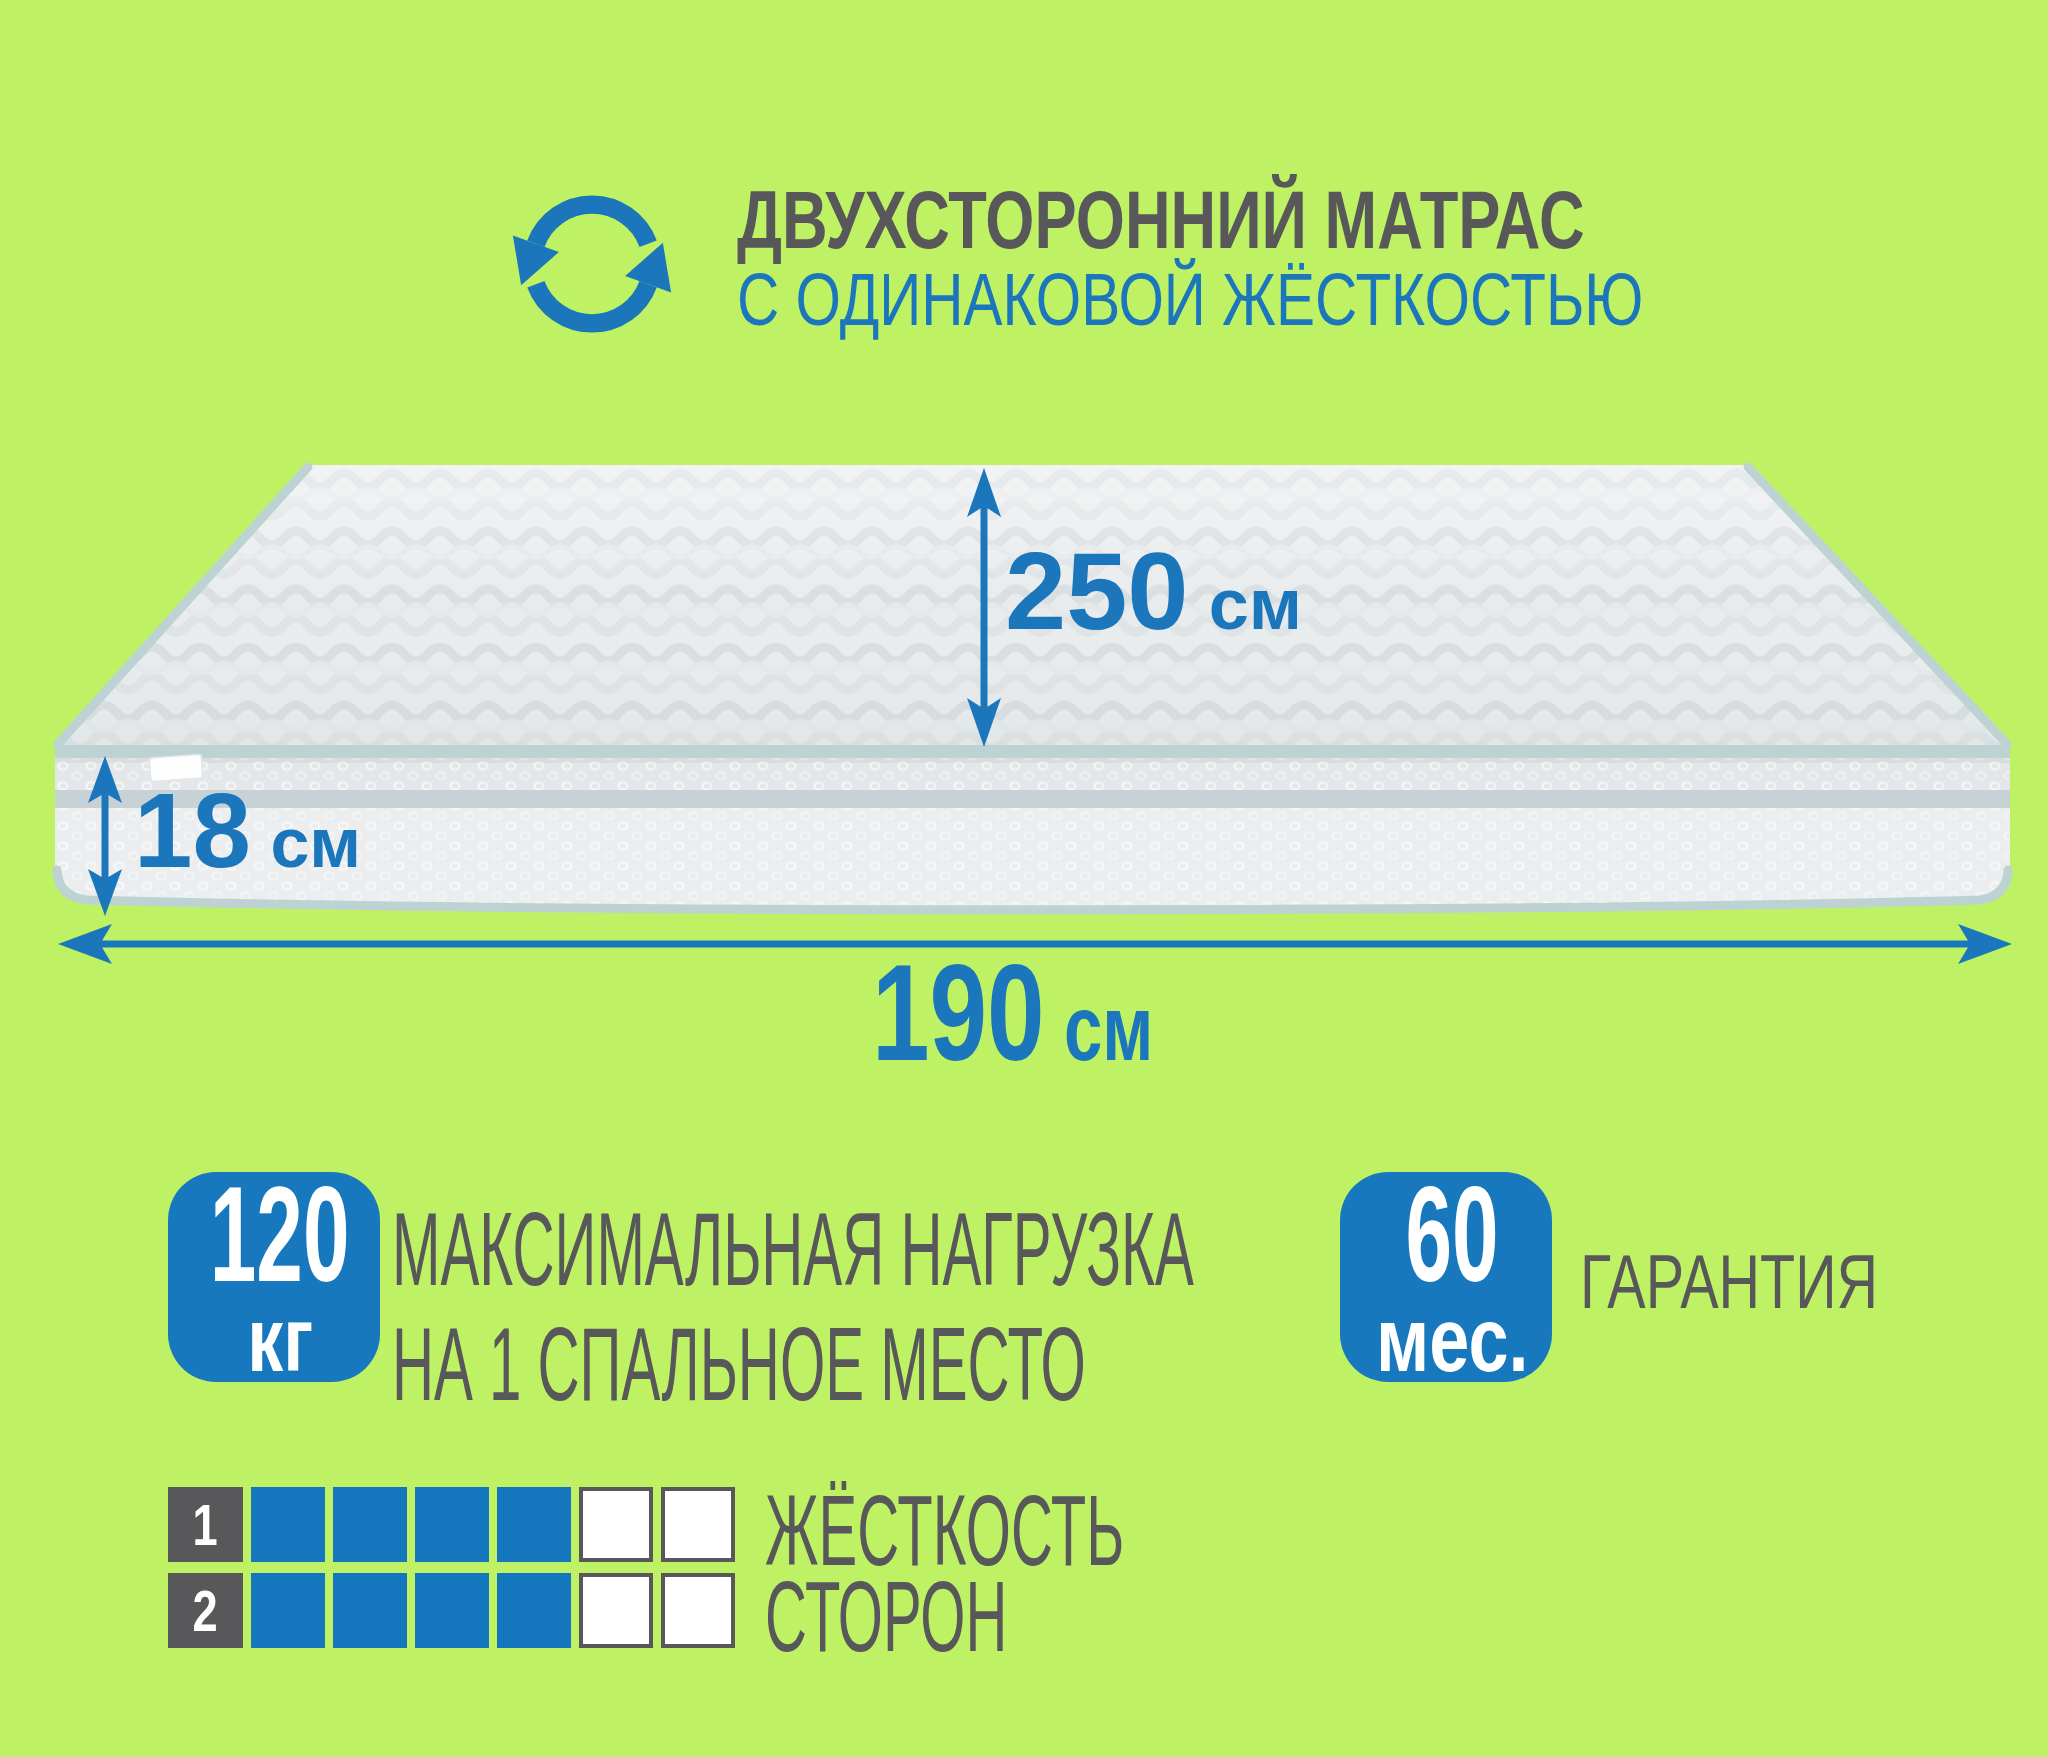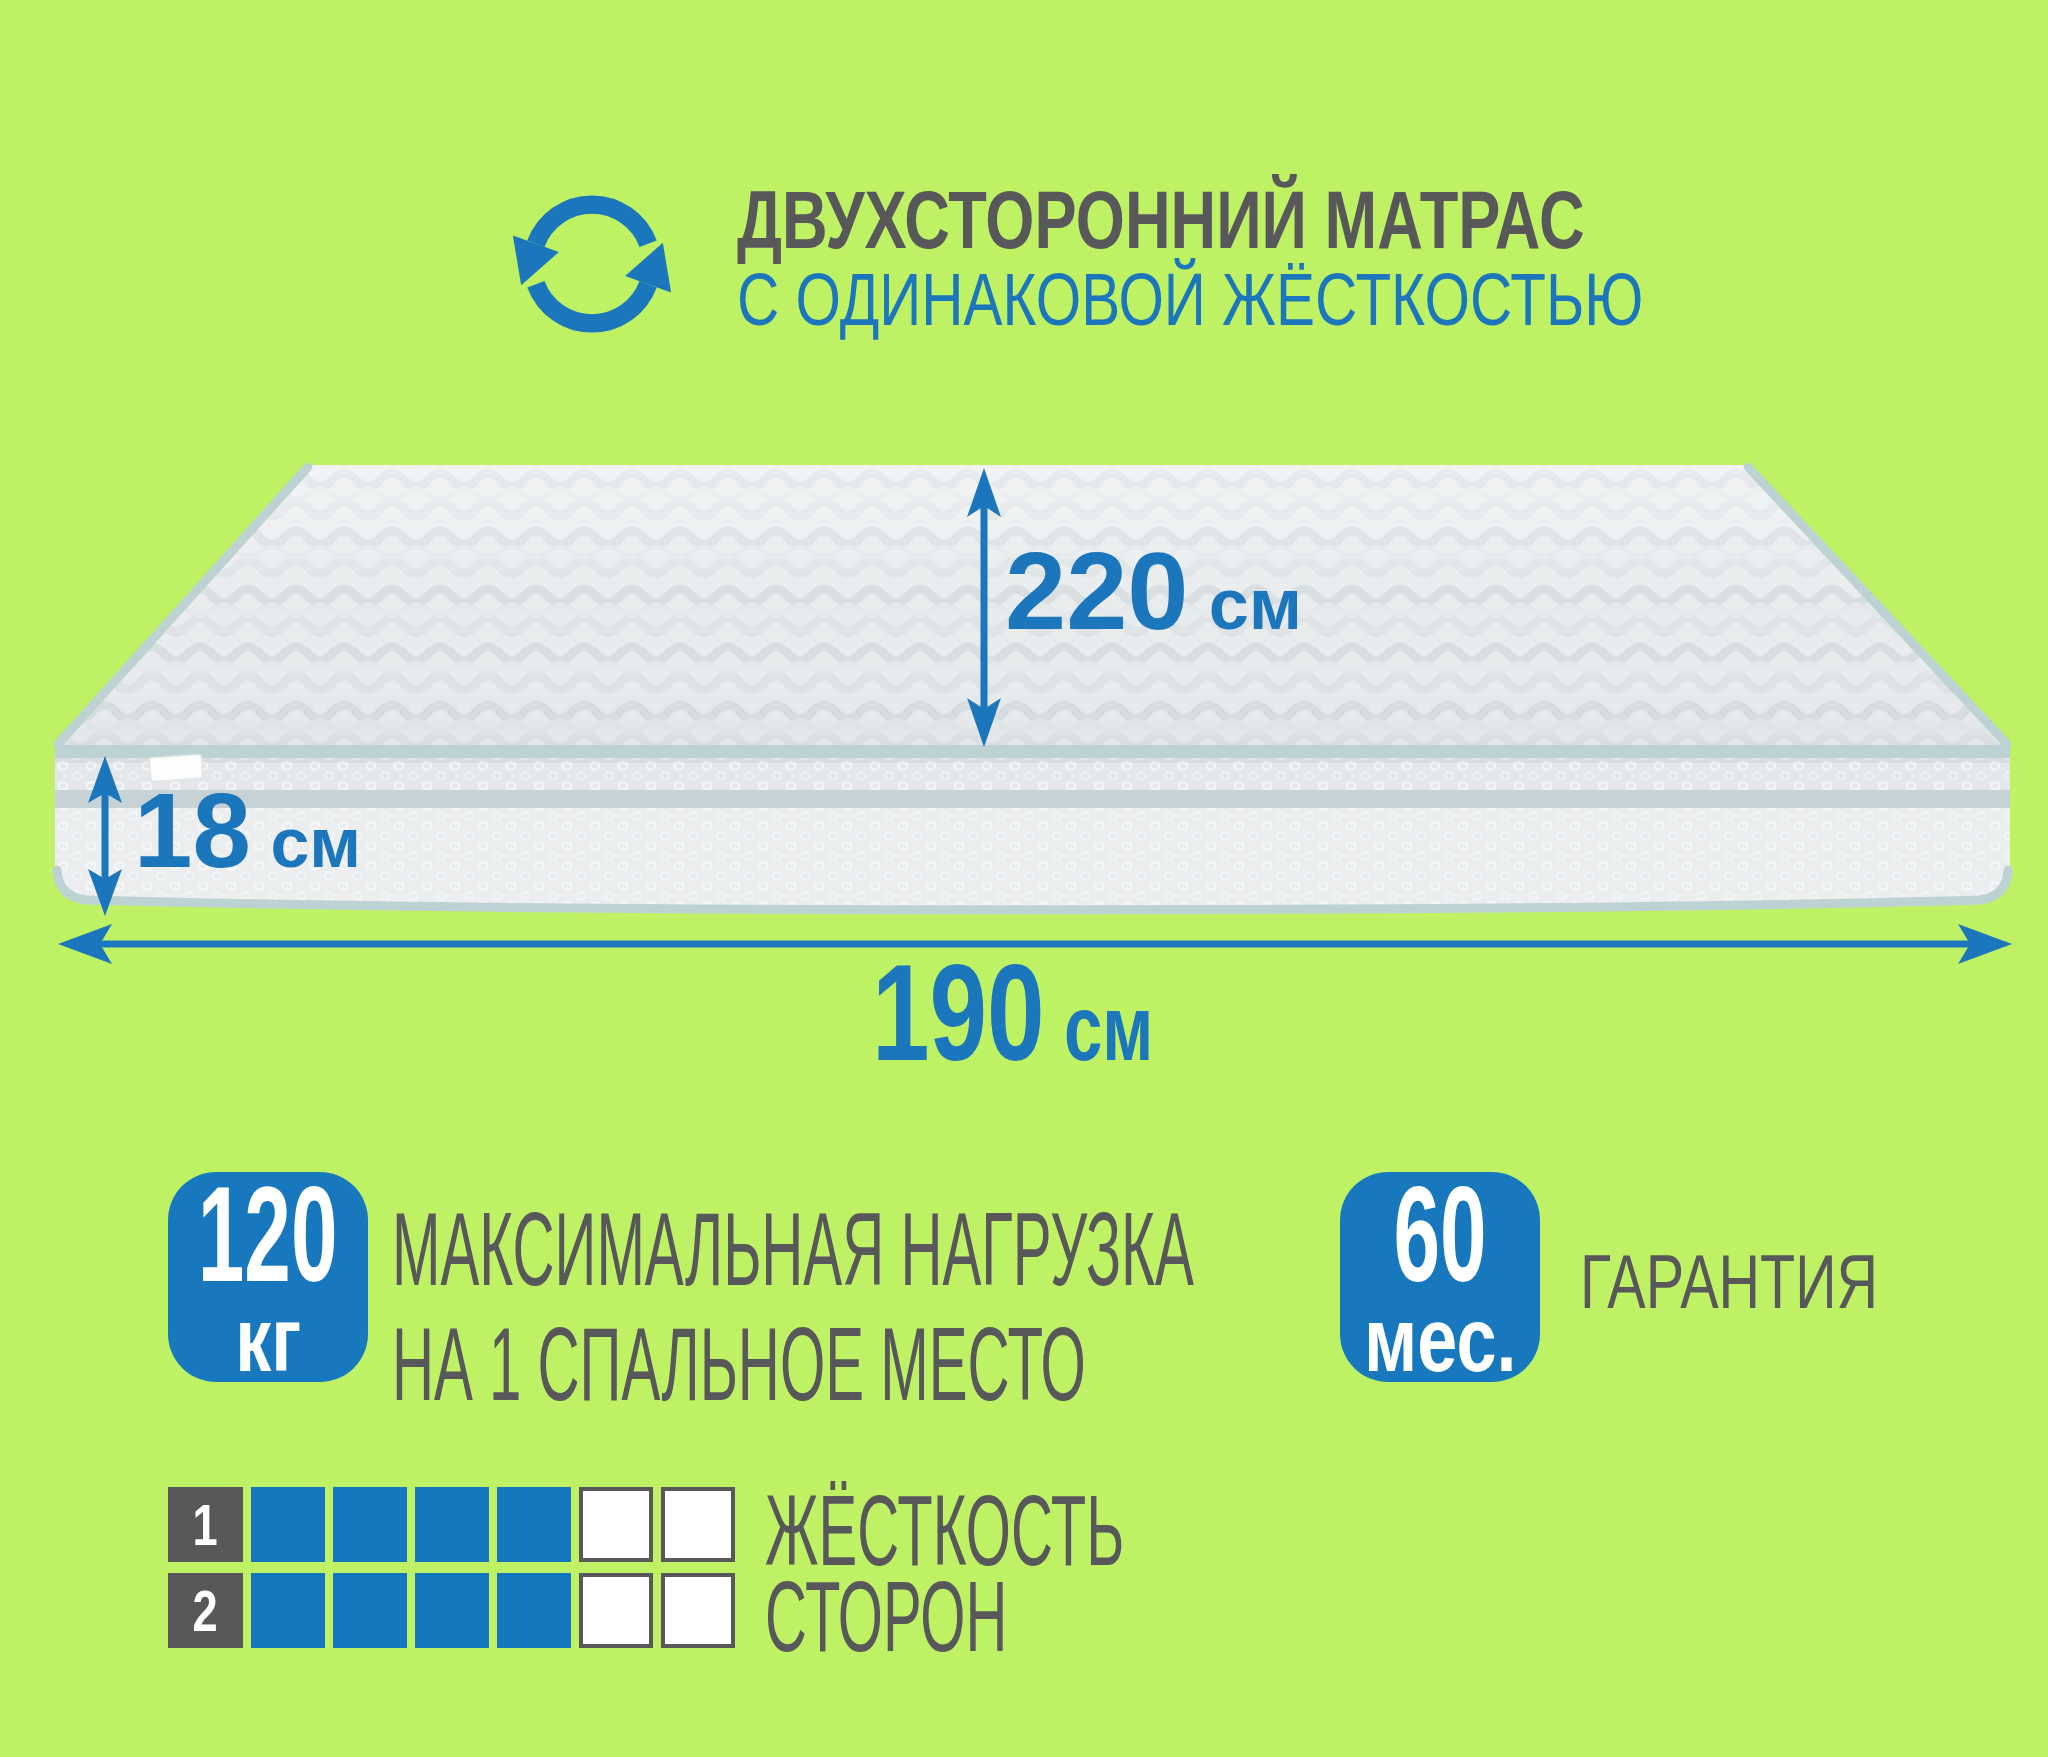--- a/index.html
+++ b/index.html
@@ -34,21 +34,21 @@
   .dim .unit{margin-left:.28em;}
   .dim-140{left:1005px;top:536px;font-size:110px;}
   .dim-140 .unit{font-size:72px;}
   .dim-18{left:134px;top:778px;font-size:105px;}
   .dim-18 .unit{font-size:70px;}
   .dim-190{left:872px;top:943px;font-size:138px;transform:scaleX(.75);transform-origin:left top;}
   .dim-190 .unit{font-size:92px;}
 
   
   .badge{position:absolute;width:200px;height:210px;background:var(--badge-blue);border-radius:48px;
-         display:flex;flex-direction:column;align-items:center;justify-content:center;color:#fff;}
+         display:flex;flex-direction:column;align-items:center;justify-content:center;color:#fff;padding-left:12px;}
   .badge-load{left:168px;top:1172px;}
   .badge-warranty{left:1340px;top:1172px;}
   .badge .big{font-size:135px;font-weight:700;line-height:.92;display:inline-block;transform:scaleX(.62);}
   .badge .small{font-size:90px;font-weight:700;line-height:.9;display:inline-block;transform:scaleX(.8);margin-top:2px;}
   .cond{color:var(--dark-gray);transform-origin:left top;}
   .load-line1{left:392px;top:1198px;font-size:103px;transform:scaleX(.565);}
   .load-line2{left:392px;top:1313px;font-size:103px;transform:scaleX(.565);}
   .warranty-label{left:1580px;top:1244px;font-size:76px;transform:scaleX(.757);}
 
   
@@ -138,21 +138,21 @@
     </g>
 
     <g>
       <line class="arrow-line" x1="95" y1="944" x2="1975" y2="944"></line>
       <path class="arrow" d="M58,944 L112,924 L100,944 L112,964 Z"></path>
       <path class="arrow" d="M2012,944 L1958,924 L1970,944 L1958,964 Z"></path>
     </g>
   </svg>
 
   <div class="abs dim dim-140">
-    <span class="val">220</span><span class="unit">см</span>
+    <span class="val">250</span><span class="unit">см</span>
   </div>
   <div class="abs dim dim-18">
     <span class="val">18</span><span class="unit">см</span>
   </div>
   <div class="abs dim dim-190">
     <span class="val">190</span><span class="unit">см</span>
   </div>
 
   <div class="badge badge-load">
     <span class="big">120</span>

